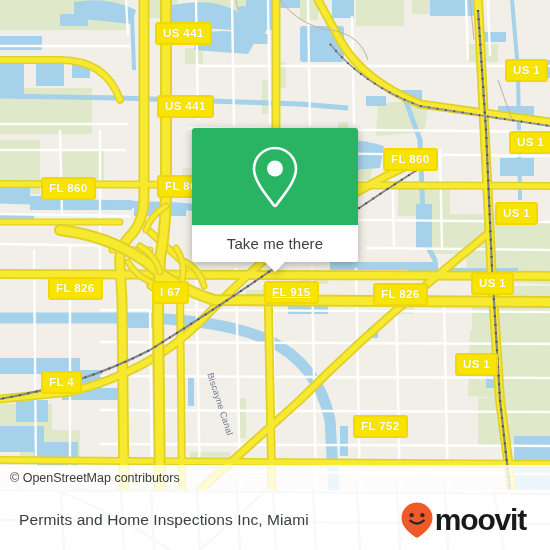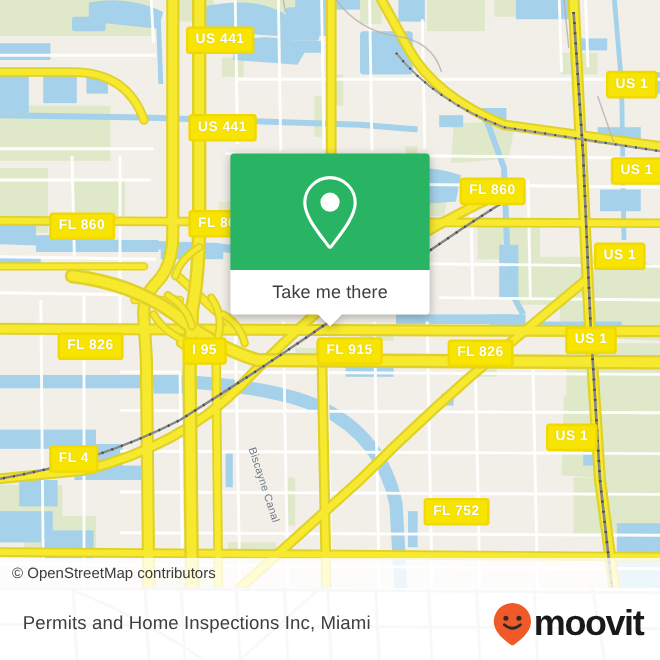--- a/index.html
+++ b/index.html
@@ -148,21 +148,21 @@
     padding-left: 19px;
     font-family: "Liberation Sans", sans-serif;
     letter-spacing: .1px;
     white-space: nowrap;
   }
   #brand {
     position: relative;
     z-index: 2;
     display: flex;
     align-items: center;
-    padding-right: 14px;
+    padding-right: 24px;
   }
   #brand-text {
     color: #19191b;
     font-size: 30px;
     font-weight: bold;
     letter-spacing: -1.2px;
     font-family: "Liberation Sans", sans-serif;
     margin-left: 1px;
   }
 </style>
@@ -412,22 +412,22 @@
     <div id="shields">
         <div class="shield" style="left: 155px; top: 22px;">US 441</div>
         <div class="shield" style="left: 157px; top: 95px;">US 441</div>
         <div class="shield" style="left: 505px; top: 59px;">US 1</div>
         <div class="shield" style="left: 509px; top: 131px;">US 1</div>
         <div class="shield" style="left: 383px; top: 148px;">FL 860</div>
         <div class="shield" style="left: 41px; top: 177px;">FL 860</div>
         <div class="shield" style="left: 157px; top: 175px;">FL 86</div>
         <div class="shield" style="left: 495px; top: 202px;">US 1</div>
         <div class="shield" style="left: 48px; top: 277px;">FL 826</div>
-        <div class="shield" style="left: 152px; top: 281px;">I 95</div>
-        <div class="shield" style="left: 264px; top: 281px;">FL 915</div>
+        <div class="shield" style="left: 152px; top: 281px;">I 67</div>
+        <div class="shield" style="left: 264px; top: 281px; text-decoration: underline;">FL 915</div>
         <div class="shield" style="left: 373px; top: 283px;">FL 826</div>
         <div class="shield" style="left: 471px; top: 272px;">US 1</div>
         <div class="shield" style="left: 41px; top: 371px;">FL 4</div>
         <div class="shield" style="left: 455px; top: 353px;">US 1</div>
         <div class="shield" style="left: 353px; top: 415px;">FL 752</div>
       </div>
 
     <div id="water-labels">
         <div class="canal-label" style="left: 210px; top: 368px; transform: rotate(72deg); transform-origin: left center;">Biscayne Canal</div>
       </div>

